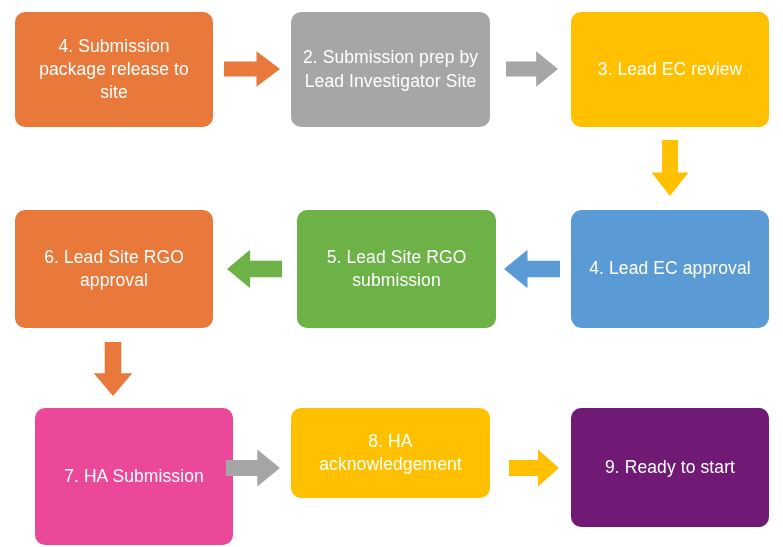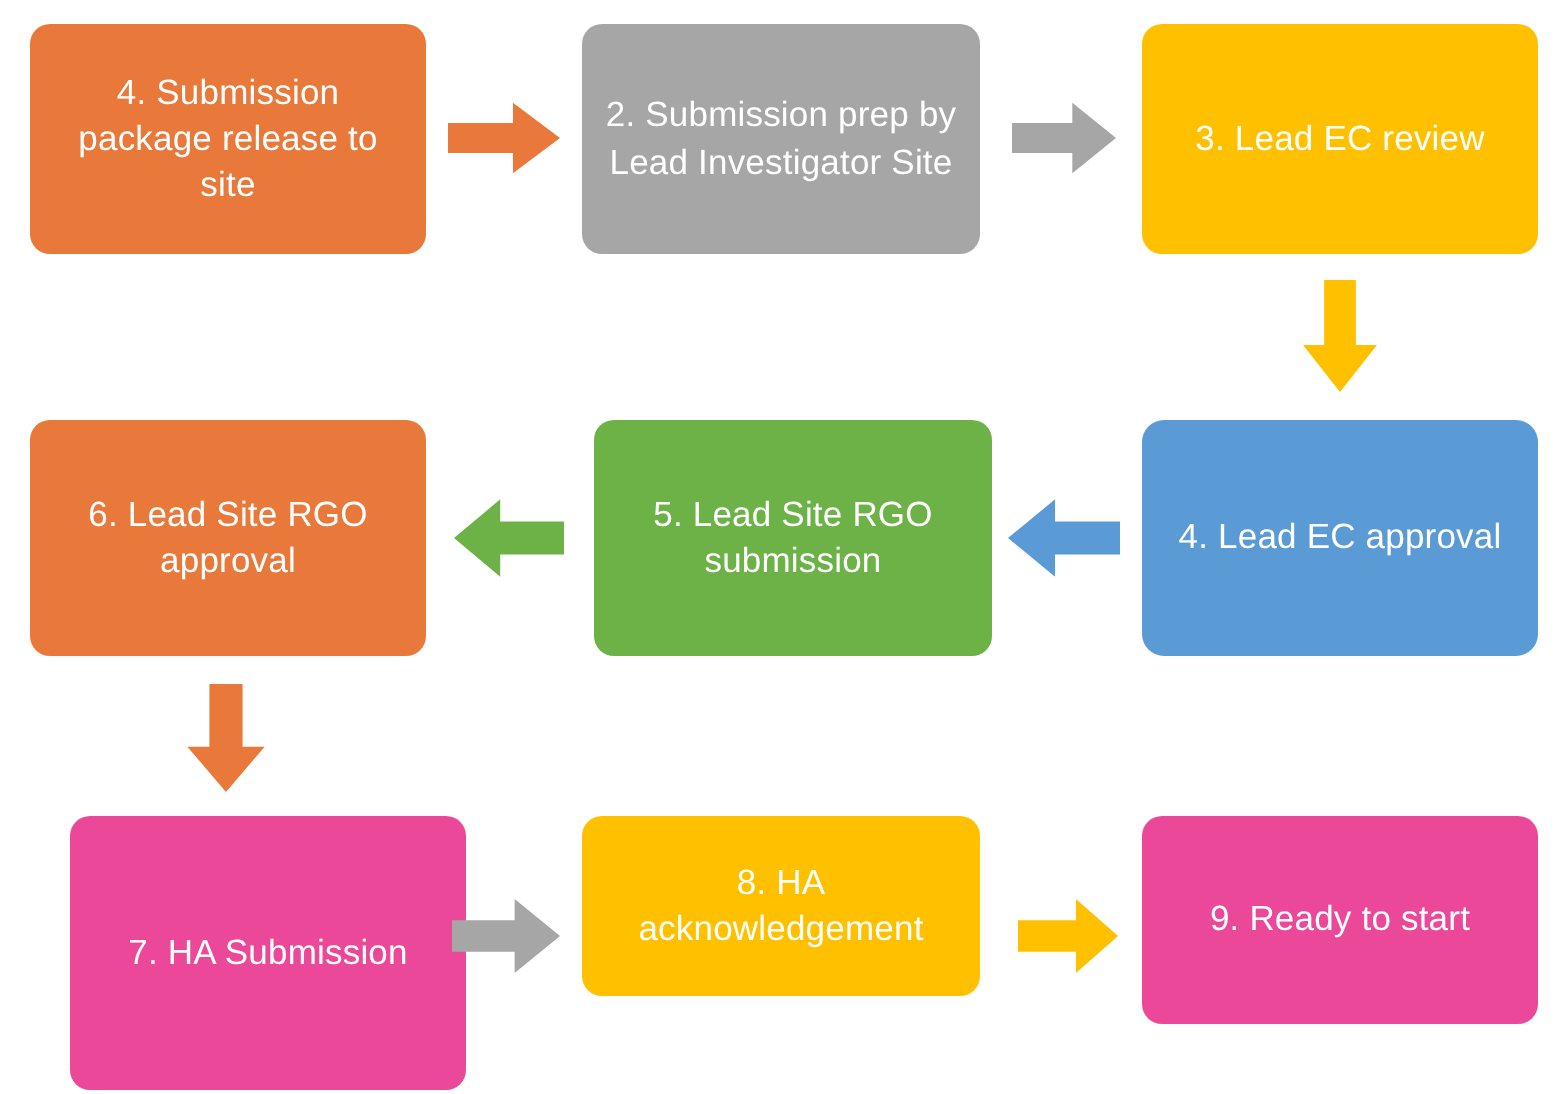--- a/index.html
+++ b/index.html
@@ -122,17 +122,17 @@
   <div class="node-box" style="left: 291px; top: 408px; width: 199px; height: 90px; background: rgb(255, 192, 0); color: rgb(255, 255, 255); justify-content: center;">
     <span class="node-label">8. HA acknowledgement</span>
   </div>
 
   <div class="arrow" style="left: 509px; top: 446px; width: 50px; height: 44px;">
       <svg viewBox="0 0 100 100" preserveAspectRatio="none">
         <path d="M0,32 L58,32 L58,8 L100,50 L58,92 L58,68 L0,68 Z" fill="#FFC000"></path>
       </svg>
     </div>
 
-  <div class="node-box" style="left: 571px; top: 408px; width: 198px; height: 104px; background: #ec4899; color: rgb(255, 255, 255);">
+  <div class="node-box" style="left: 571px; top: 408px; width: 198px; height: 119px; background: #701a75; color: rgb(255, 255, 255);">
     <span class="node-label">9. Ready to start</span>
   </div>
 
 </div>
 
 </body></html>

